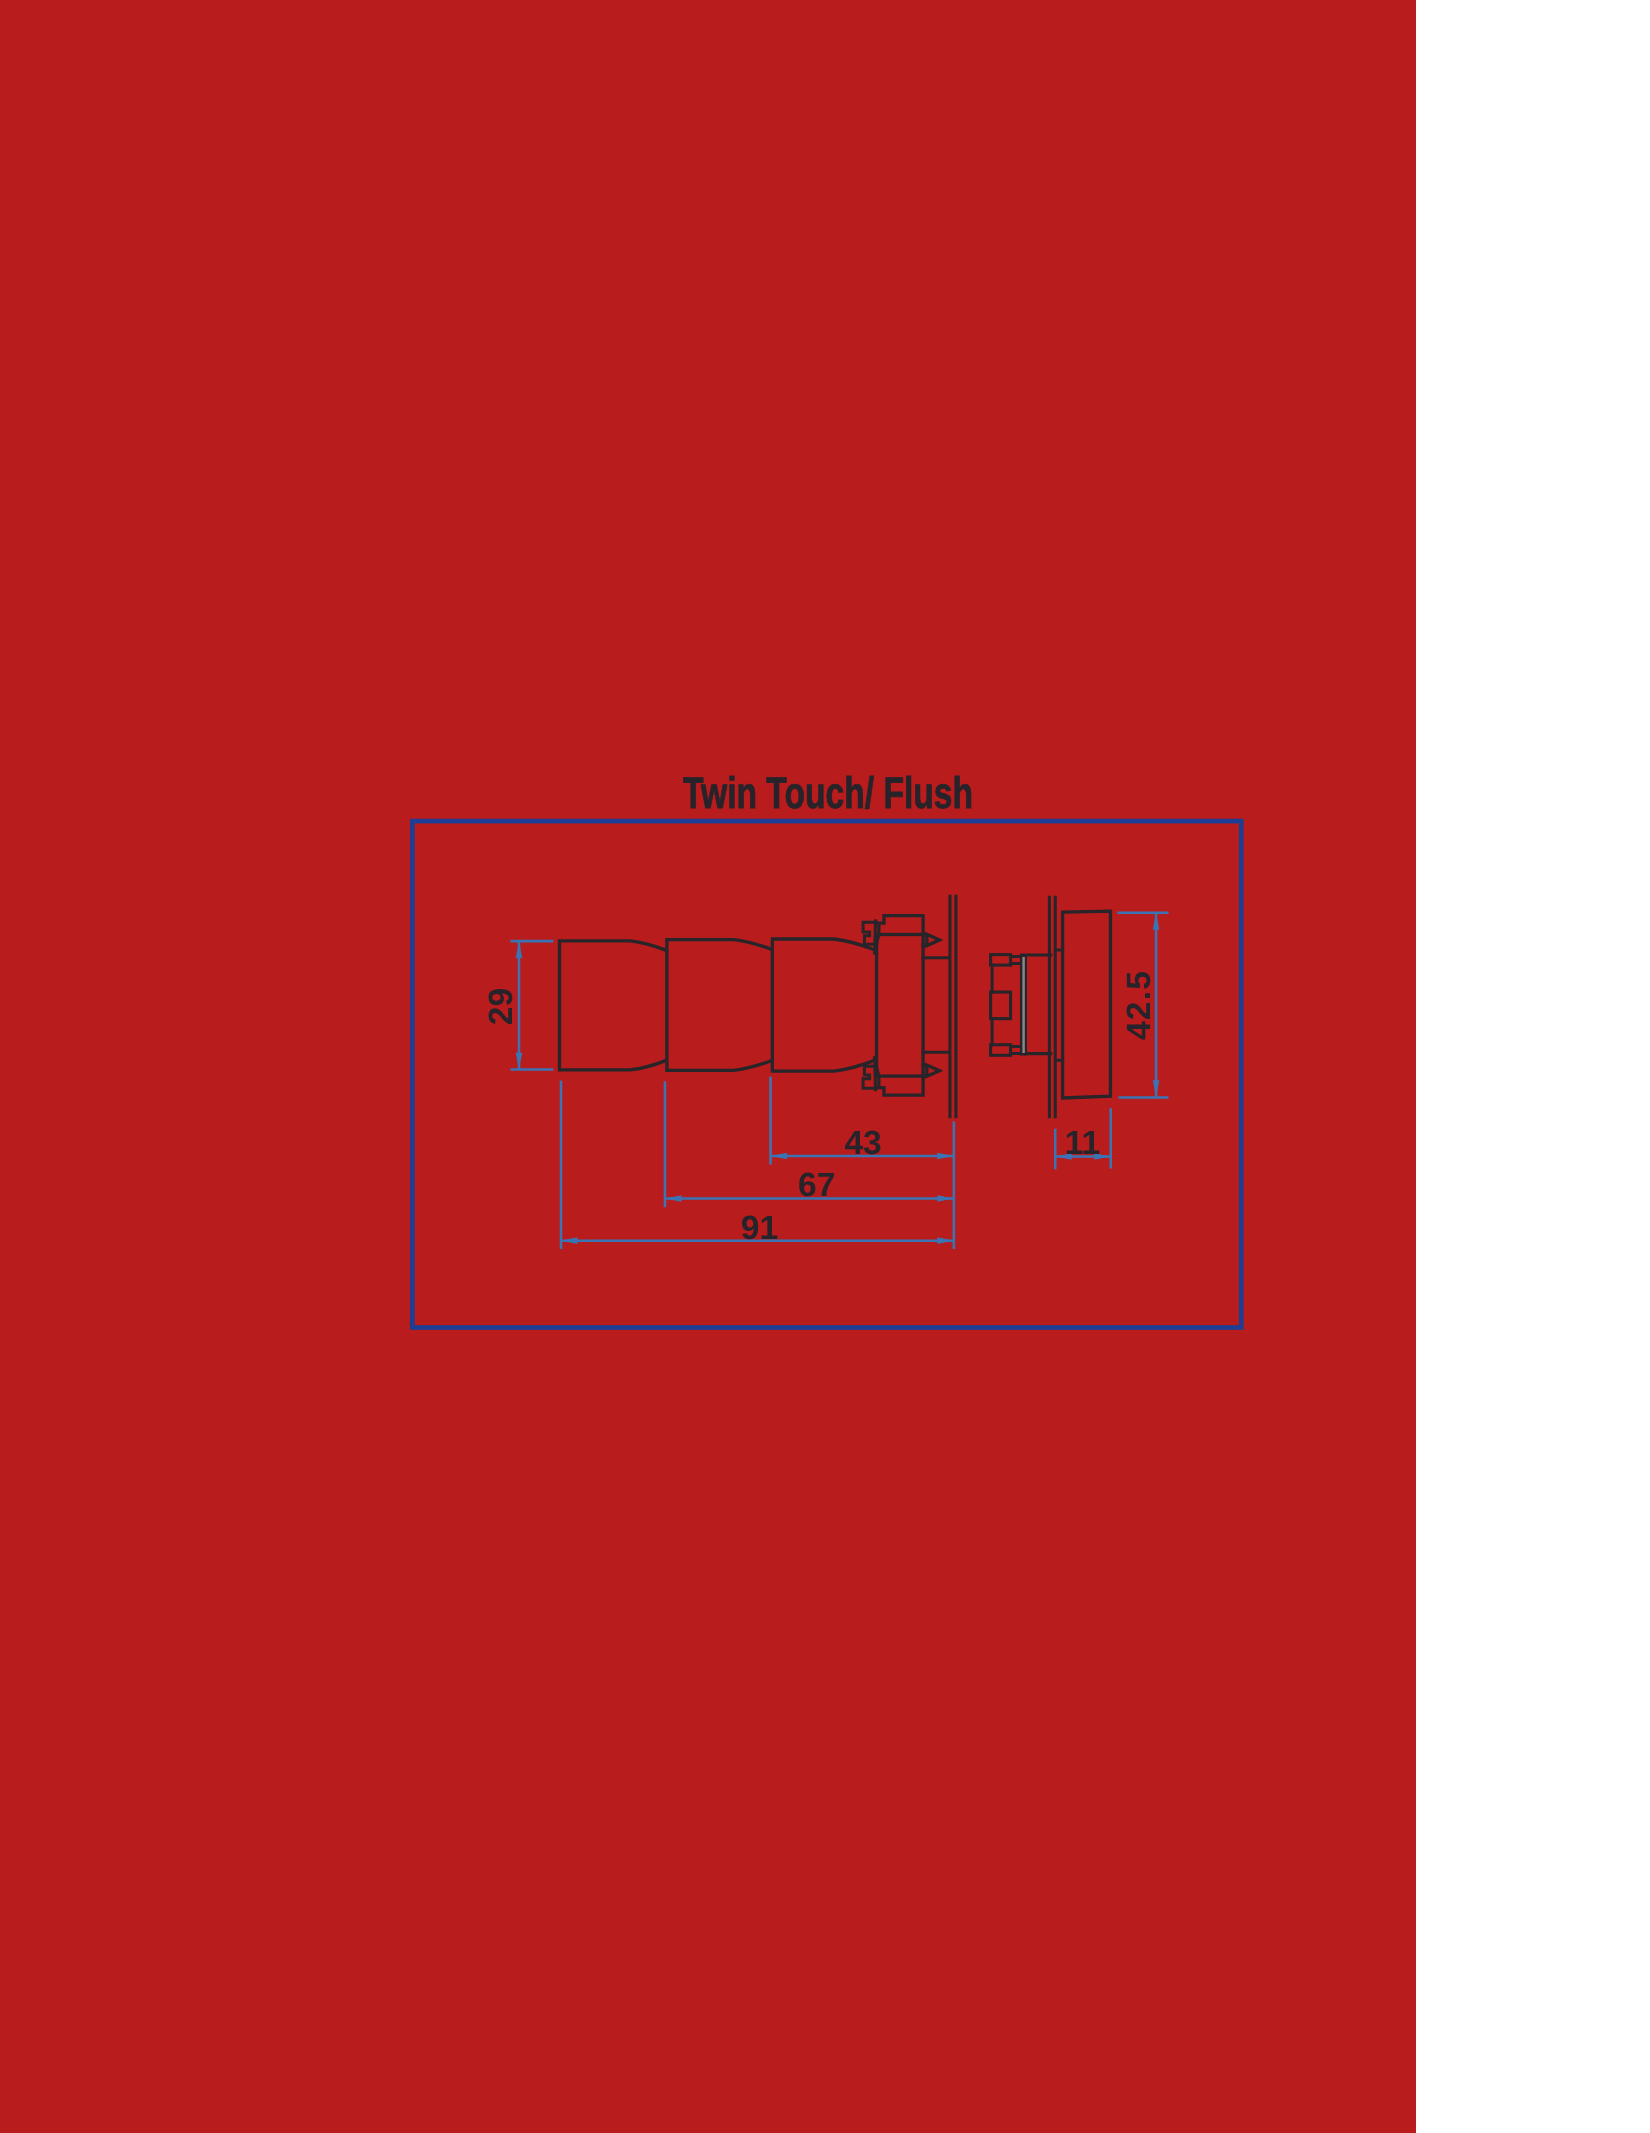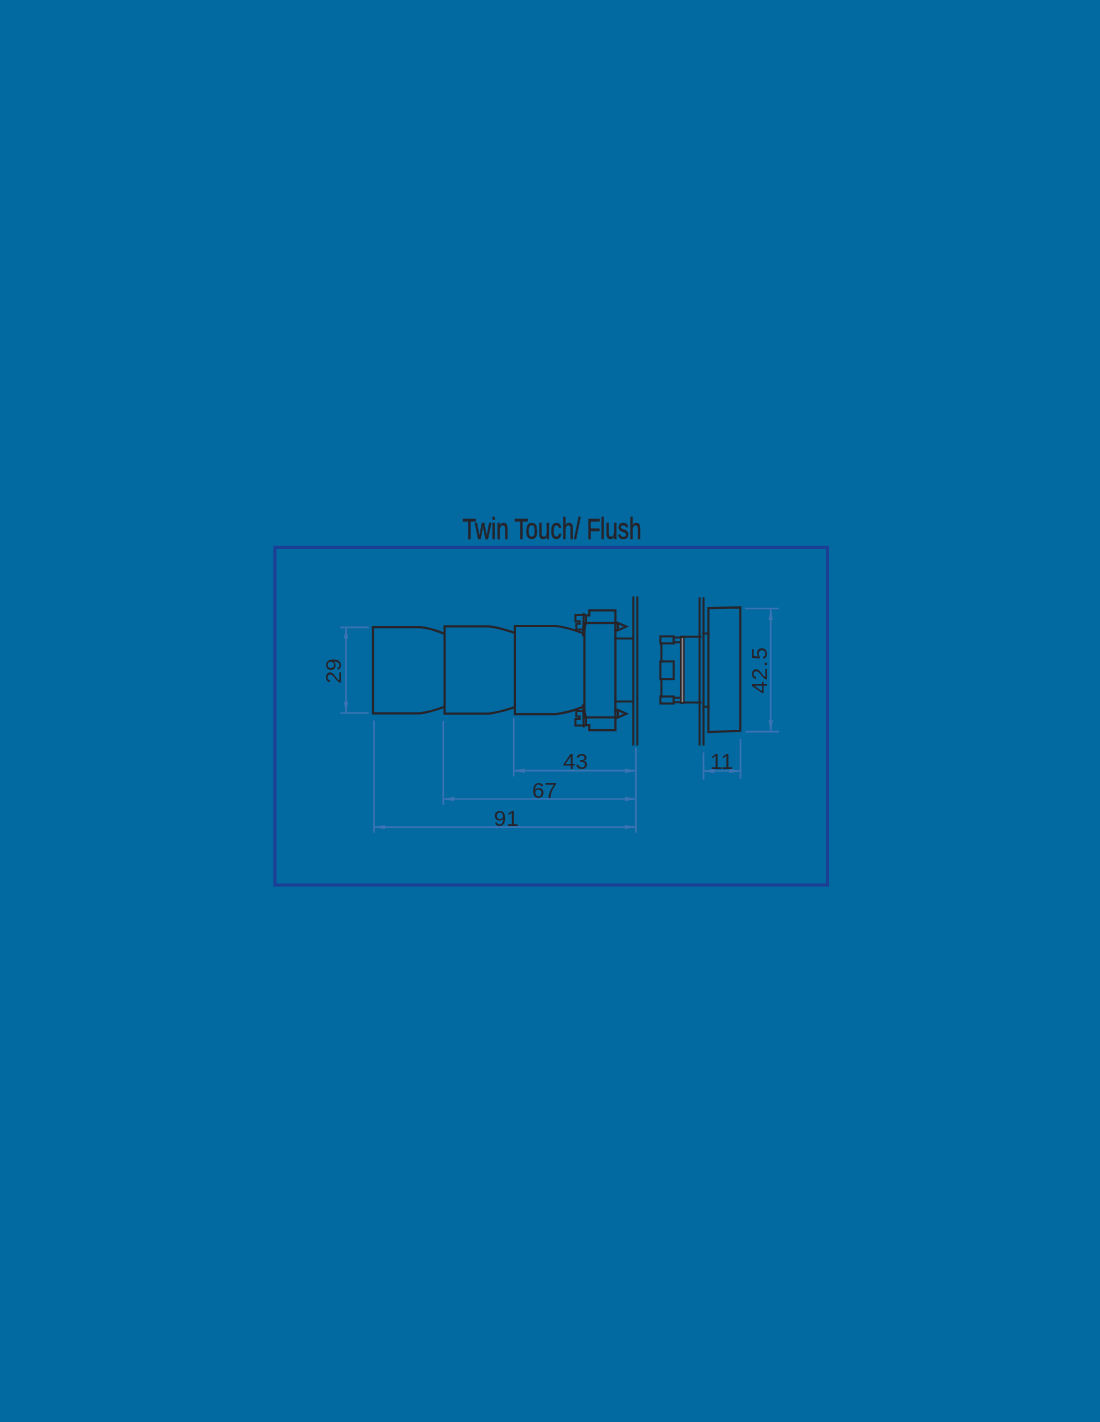--- a/index.html
+++ b/index.html
@@ -1,17 +1,17 @@
 <!DOCTYPE html>
 <html><head>
 <meta charset="utf-8">
 <style>
   html,body{margin:0;padding:0;background:#ffffff;}
-  .page{position:relative;width:1100px;height:1422px;background:#0369a1;overflow:hidden;
-        font-family:"Liberation Sans",sans-serif;}
+  .page{position:relative;width:944px;height:1422px;background:#b91c1c;overflow:hidden;
+        font-family:"Liberation Sans",sans-serif;font-weight:bold;}
   svg text{font-family:"Liberation Sans",sans-serif;fill:#26232a;}
 </style>
 </head>
 <body>
 <div class="page">
 <svg width="1100" height="1422" viewBox="0 0 1100 1422" xmlns="http://www.w3.org/2000/svg">
 
   <text transform="translate(552,538.5) scale(0.76,1)" font-size="29.5" text-anchor="middle" stroke="#27242a" stroke-width="0.55">Twin Touch/ Flush</text>
 
   <rect x="274.9" y="547.4" width="552.6" height="337.6" fill="none" stroke="#1c3e94" stroke-width="3.1"></rect>

